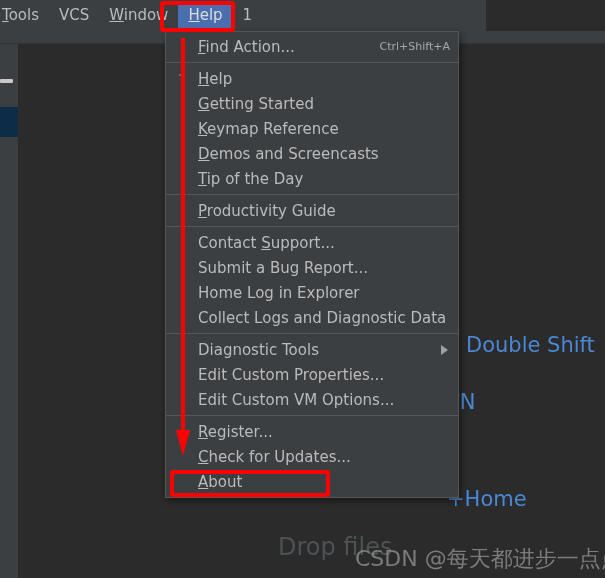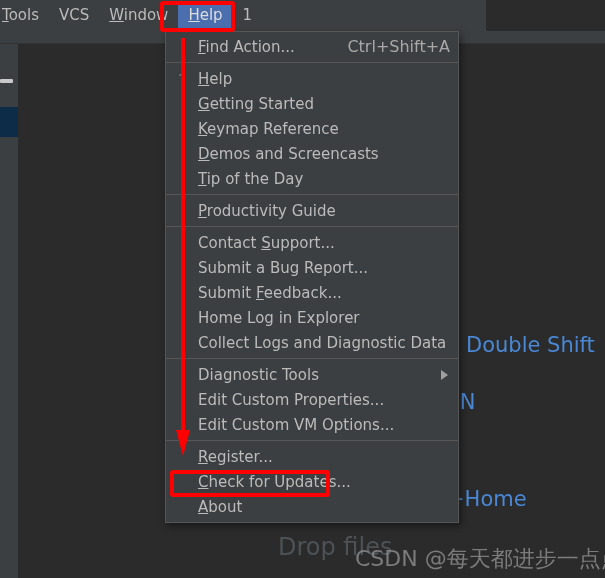--- a/index.html
+++ b/index.html
@@ -148,21 +148,21 @@
     color: #a9a9a9;
     flex: 0 0 32px;
   }
   .mi-label {
     flex: 1 1 auto;
     overflow: hidden;
   }
   .mi-accel {
     flex: 0 0 auto;
     color: #a8a8a8;
-    font-size: 16px;
+    font-size: 11px;
     padding-left: 18px;
   }
   .mi-arrow {
     flex: 0 0 auto;
     width: 0; height: 0;
     border-left: 7px solid #a0a0a0;
     border-top: 5px solid transparent;
     border-bottom: 5px solid transparent;
     margin-right: 2px;
   }
@@ -253,24 +253,20 @@
       <div class="menu-item">
         <span class="mi-icon"></span>
         <span class="mi-label">Contact <span class="mi-u">S</span>upport...</span>
       </div>
       <div class="menu-item">
         <span class="mi-icon"></span>
         <span class="mi-label">Submit a Bug Report...</span>
       </div>
       <div class="menu-item">
         <span class="mi-icon"></span>
-        <span class="mi-label">Submit <span class="mi-u">F</span>eedback...</span>
-      </div>
-      <div class="menu-item">
-        <span class="mi-icon"></span>
         <span class="mi-label">Home Log in Explorer</span>
       </div>
       <div class="menu-item">
         <span class="mi-icon"></span>
         <span class="mi-label">Collect Logs and Diagnostic Data</span>
       </div>
       <div class="menu-sep"></div>
       <div class="menu-item">
         <span class="mi-icon"></span>
         <span class="mi-label">Diagnostic Tools</span>

